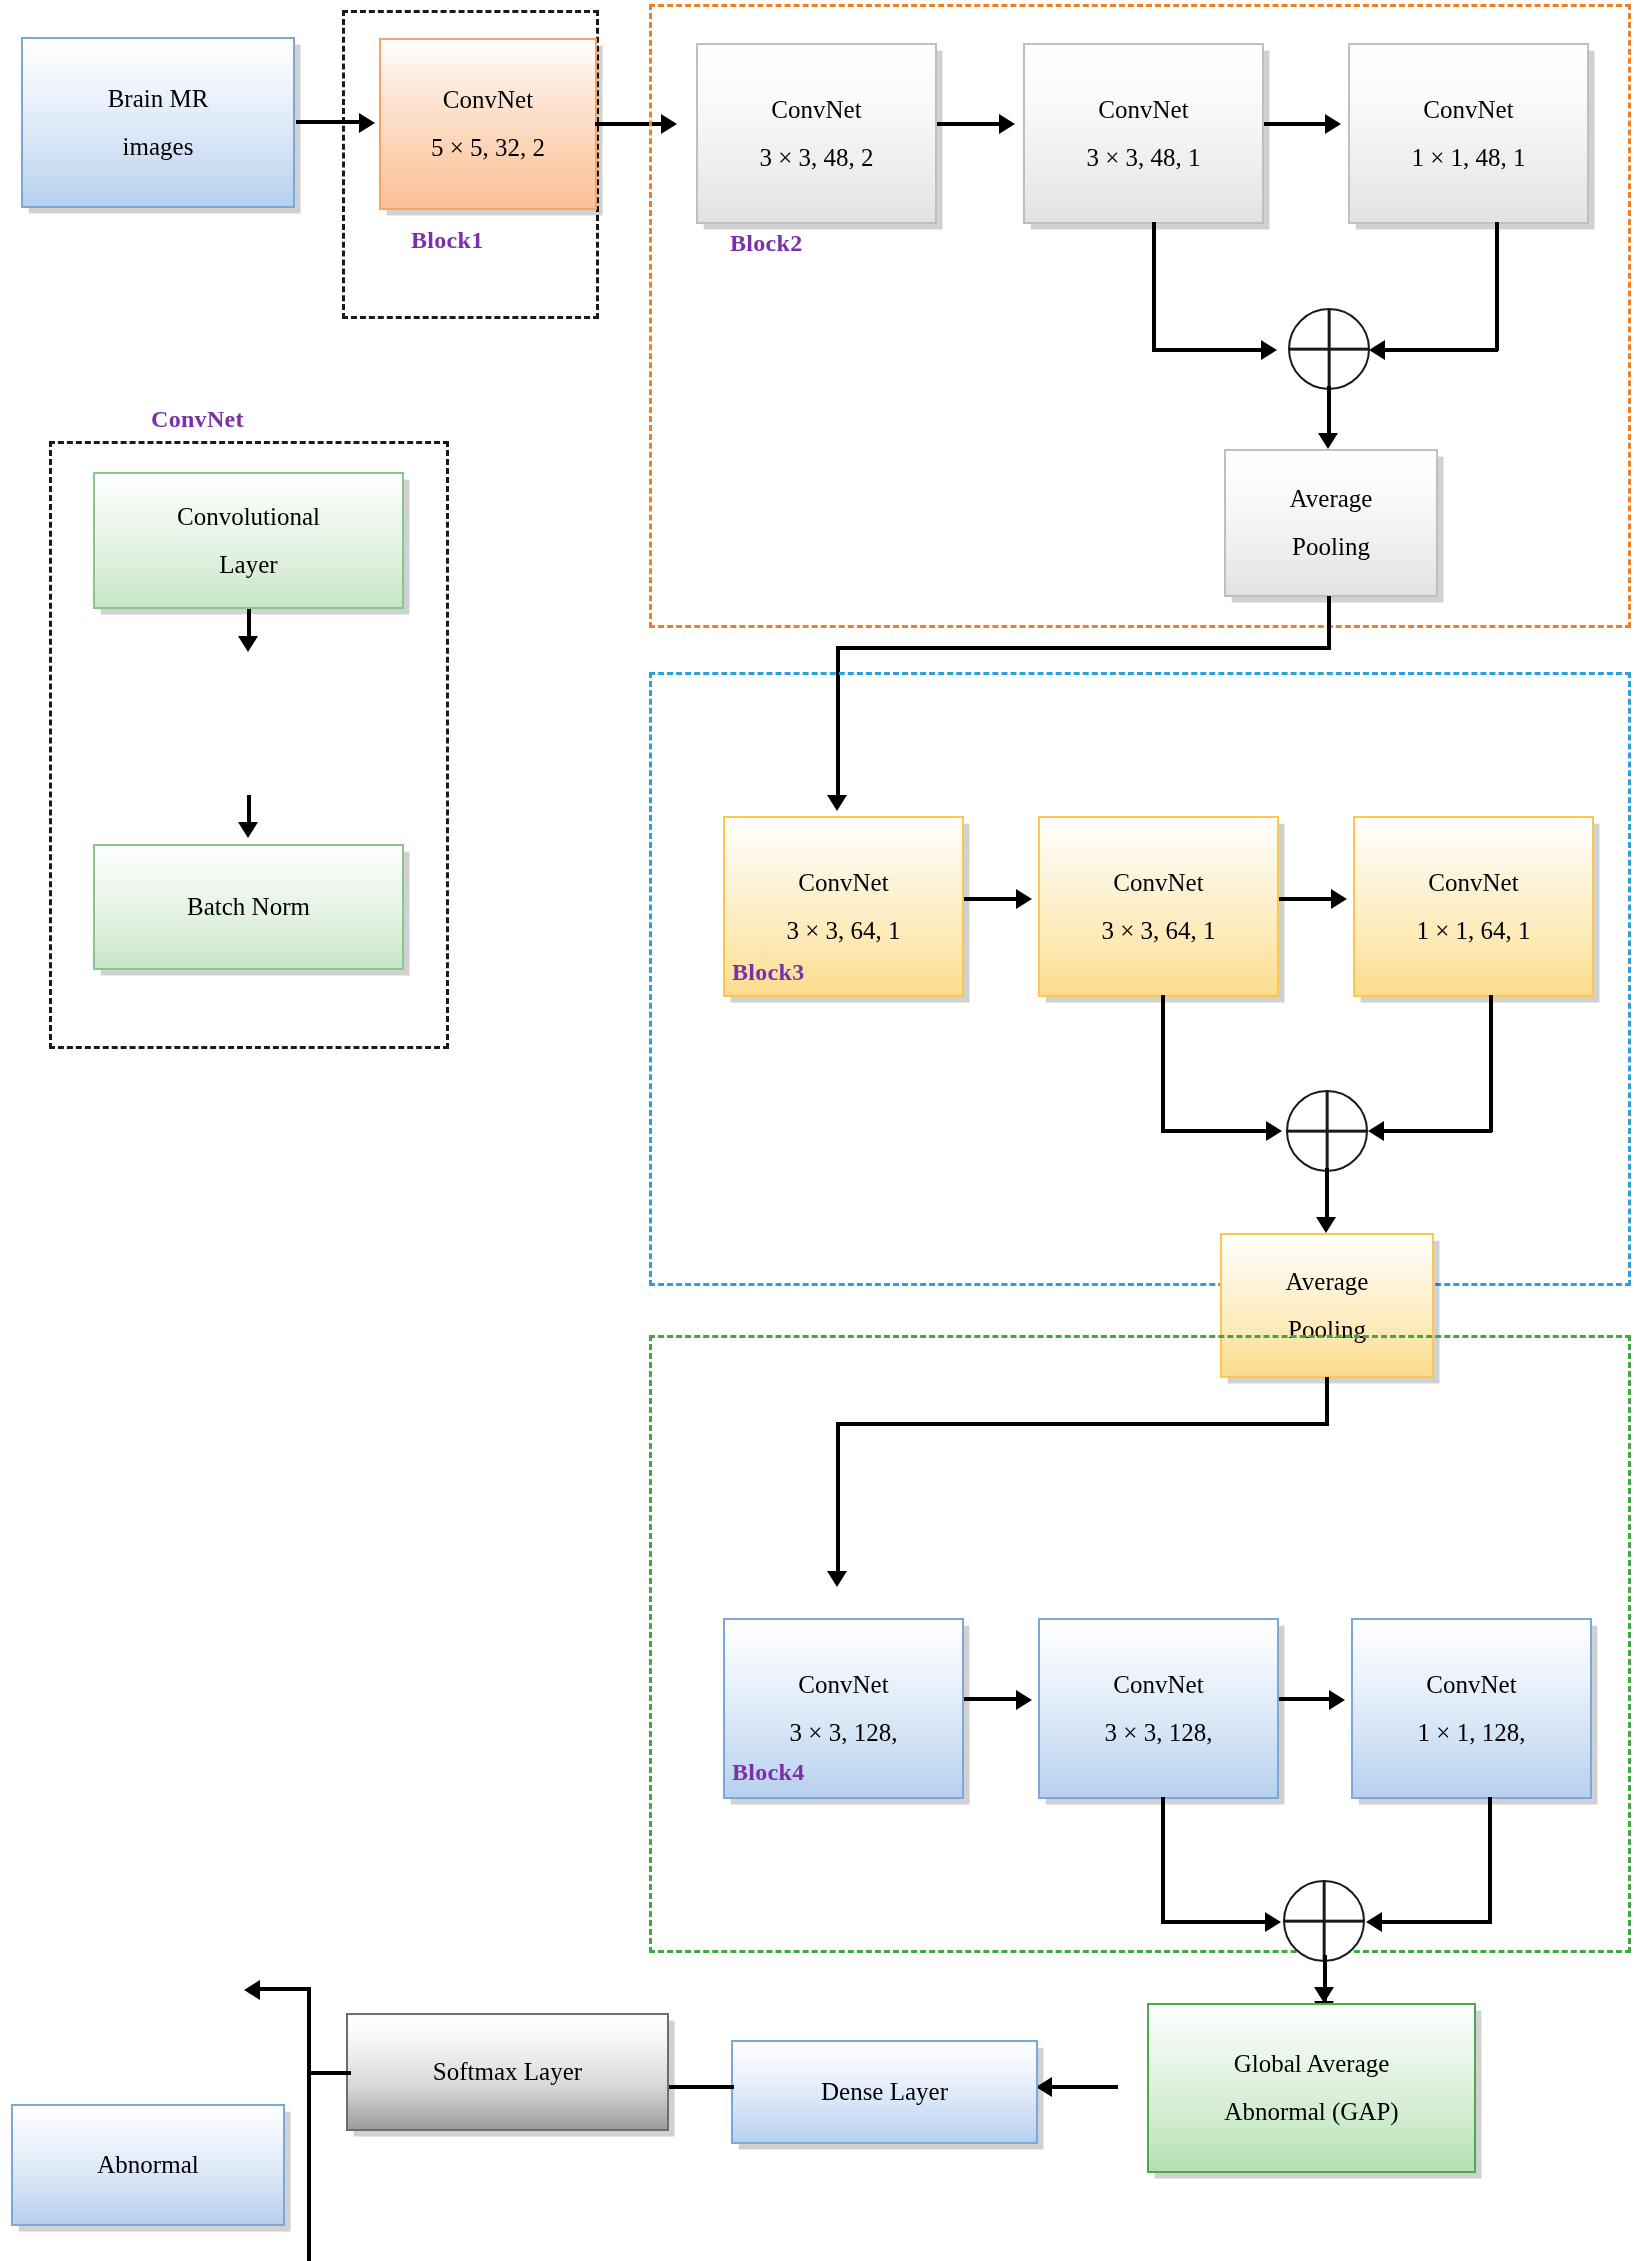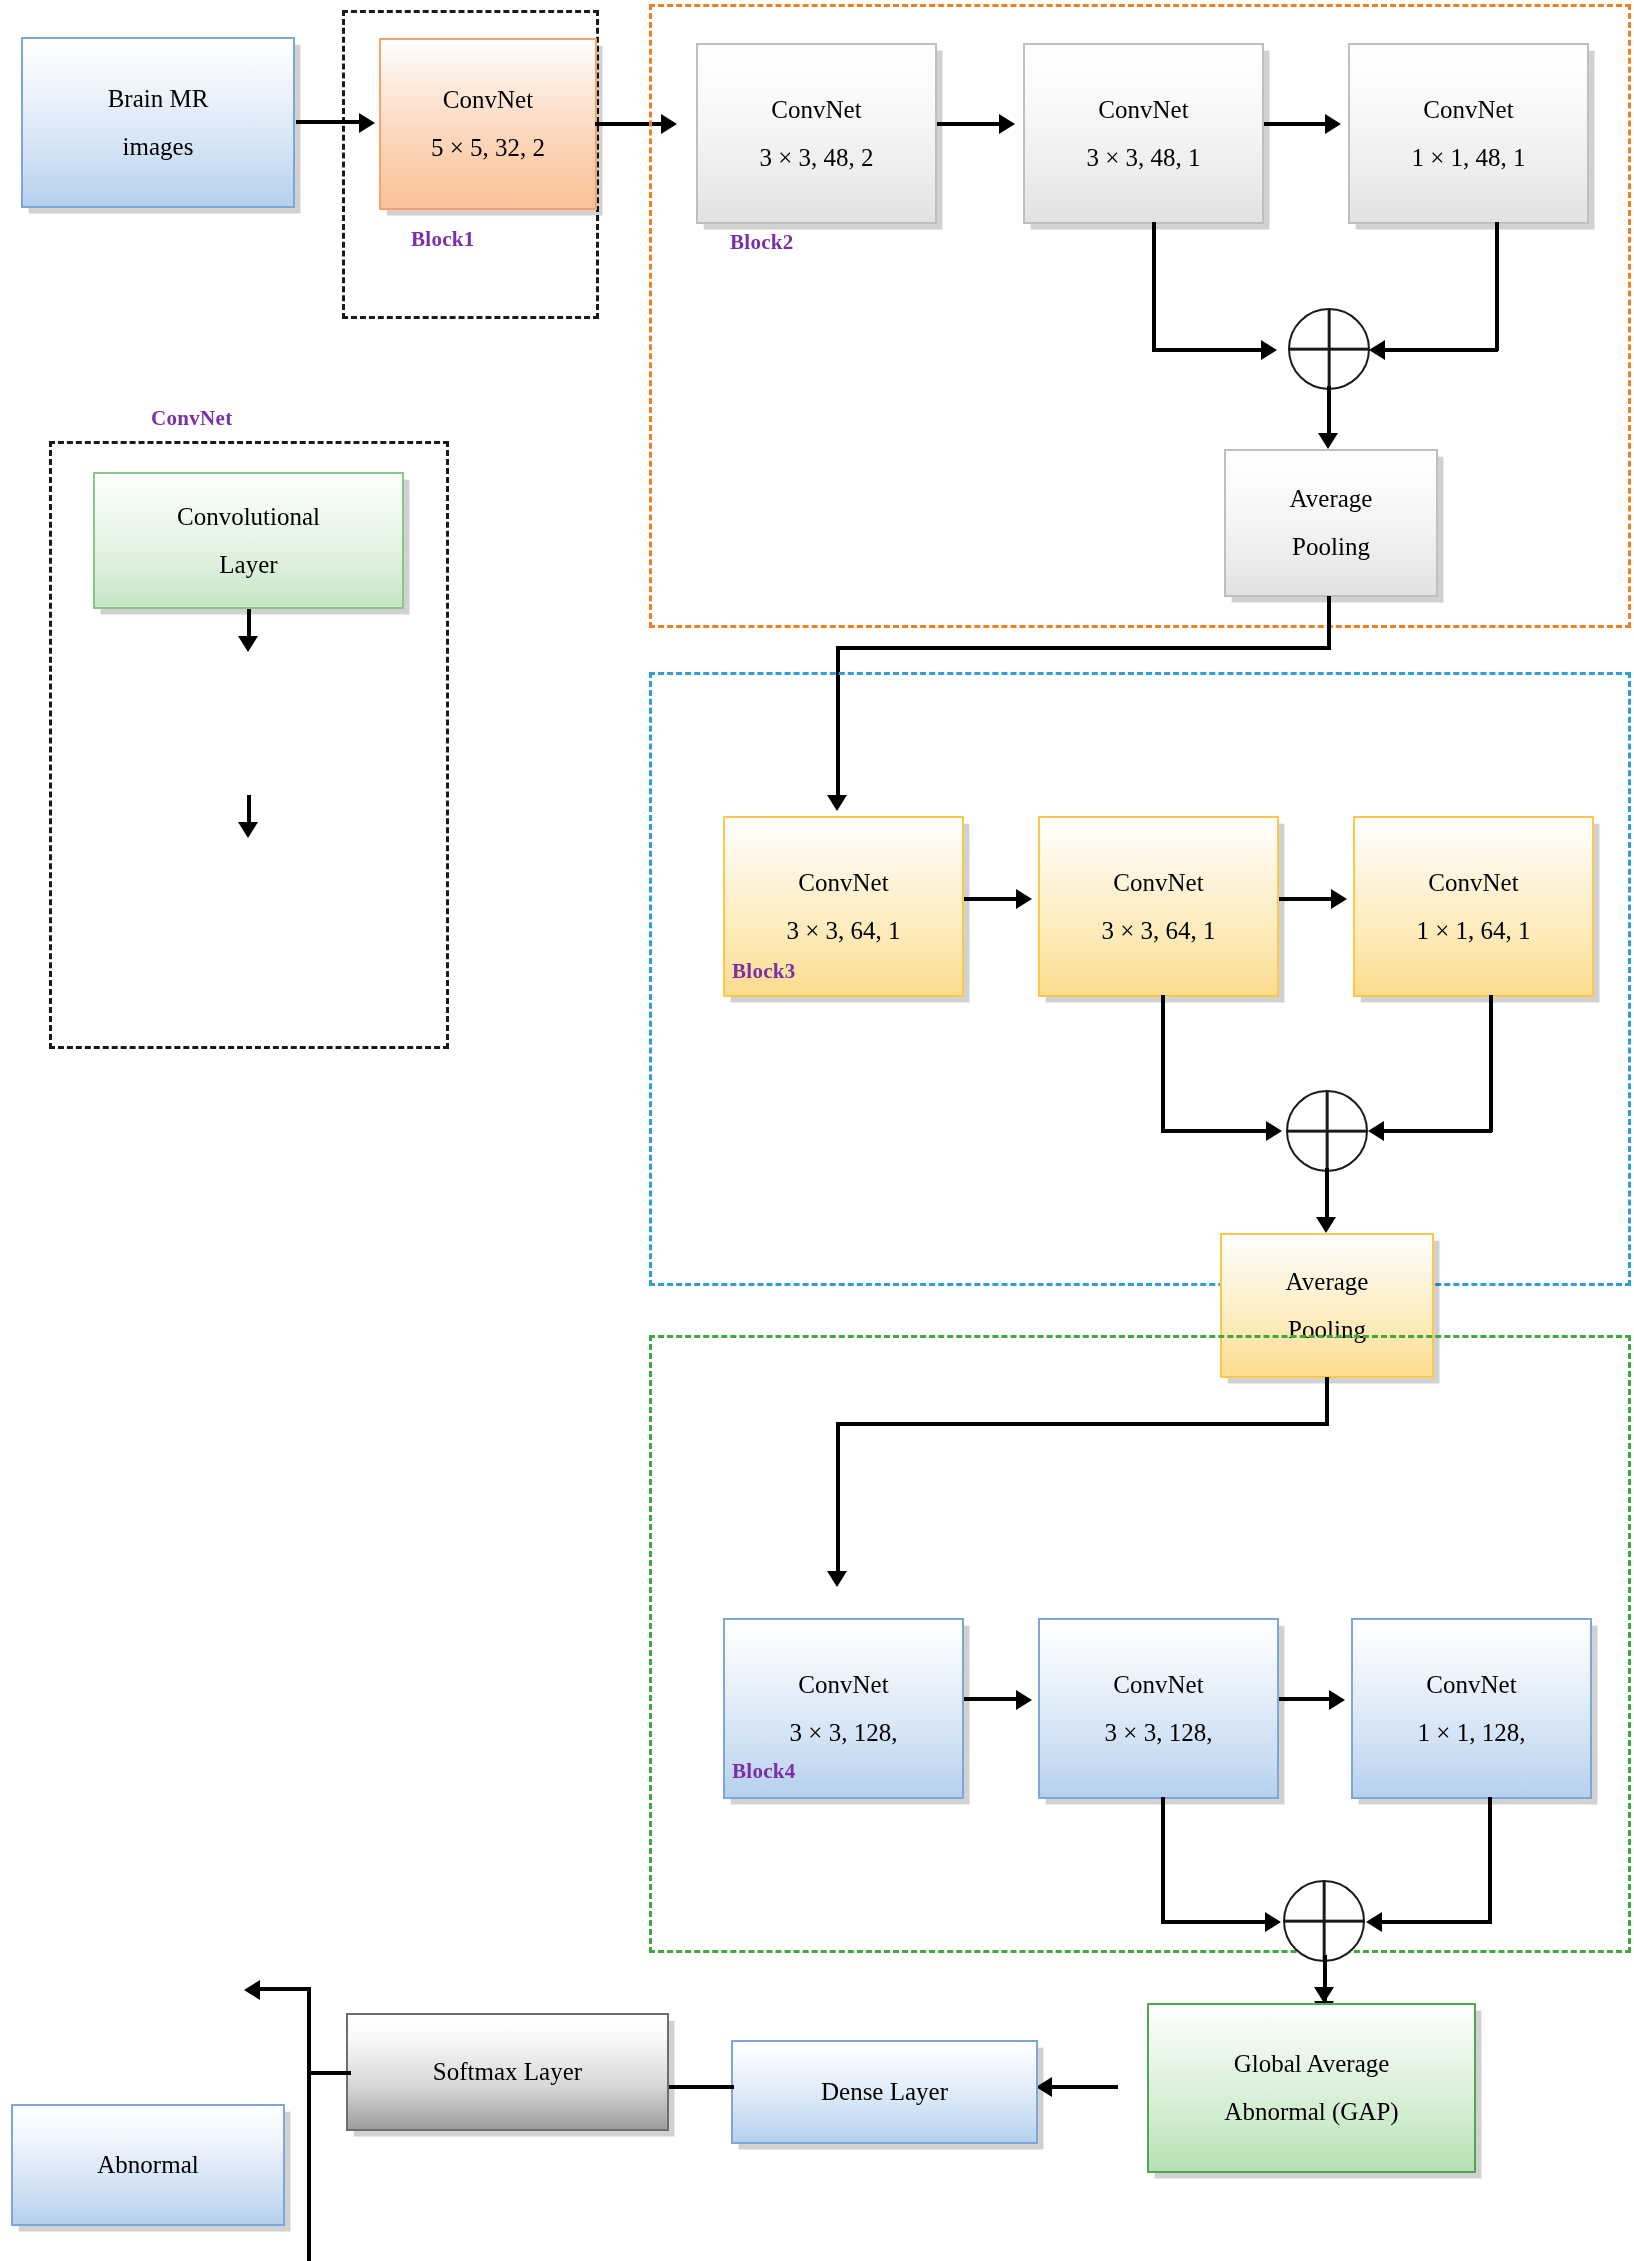--- a/index.html
+++ b/index.html
@@ -57,21 +57,21 @@
   .frame{position:absolute;box-sizing:border-box;background:transparent;}
   .frame.black{border:3.3px dashed #1a1a1a;}
   .frame.orangeD{border:3.3px dashed #F07F23;}
   .frame.blueD{border:3.3px dashed #2F9FDC;}
   .frame.greenD{border:3.3px dashed #40A83F;}
 
   .blocklabel{
     position:absolute;
     color:#7B2FA8;
     font-weight:bold;
-    font-size:21px;
+    font-size:24px;
     white-space:nowrap;
     letter-spacing:0.3px;
   }
 
   
   .ln{position:absolute;background:#000;}
   .lnH{height:3.8px;}
   .lnV{width:3.8px;}
 
   .arrow{position:absolute;width:0;height:0;}
@@ -297,15 +297,18 @@
   <div class="node green" style="left:93px;top:472px;width:311px;height:137px;">
     <span class="l1">Convolutional</span>
     <span class="l2">Layer</span>
   </div>
   <div class="ln lnV" style="left: 247px; top: 609px; height: 34px;"></div>
   <div class="arrow down" style="left: 238px; top: 636px;"></div>
 
   <div class="ln lnV" style="left: 247px; top: 795px; height: 34px;"></div>
   <div class="arrow down" style="left: 238px; top: 822px;"></div>
 
+  <div class="node green" style="left:93px;top:844px;width:311px;height:126px;">
+    <span class="l1">Batch Norm</span>
+  </div>
 
 </div>
 
 
 </body></html>

